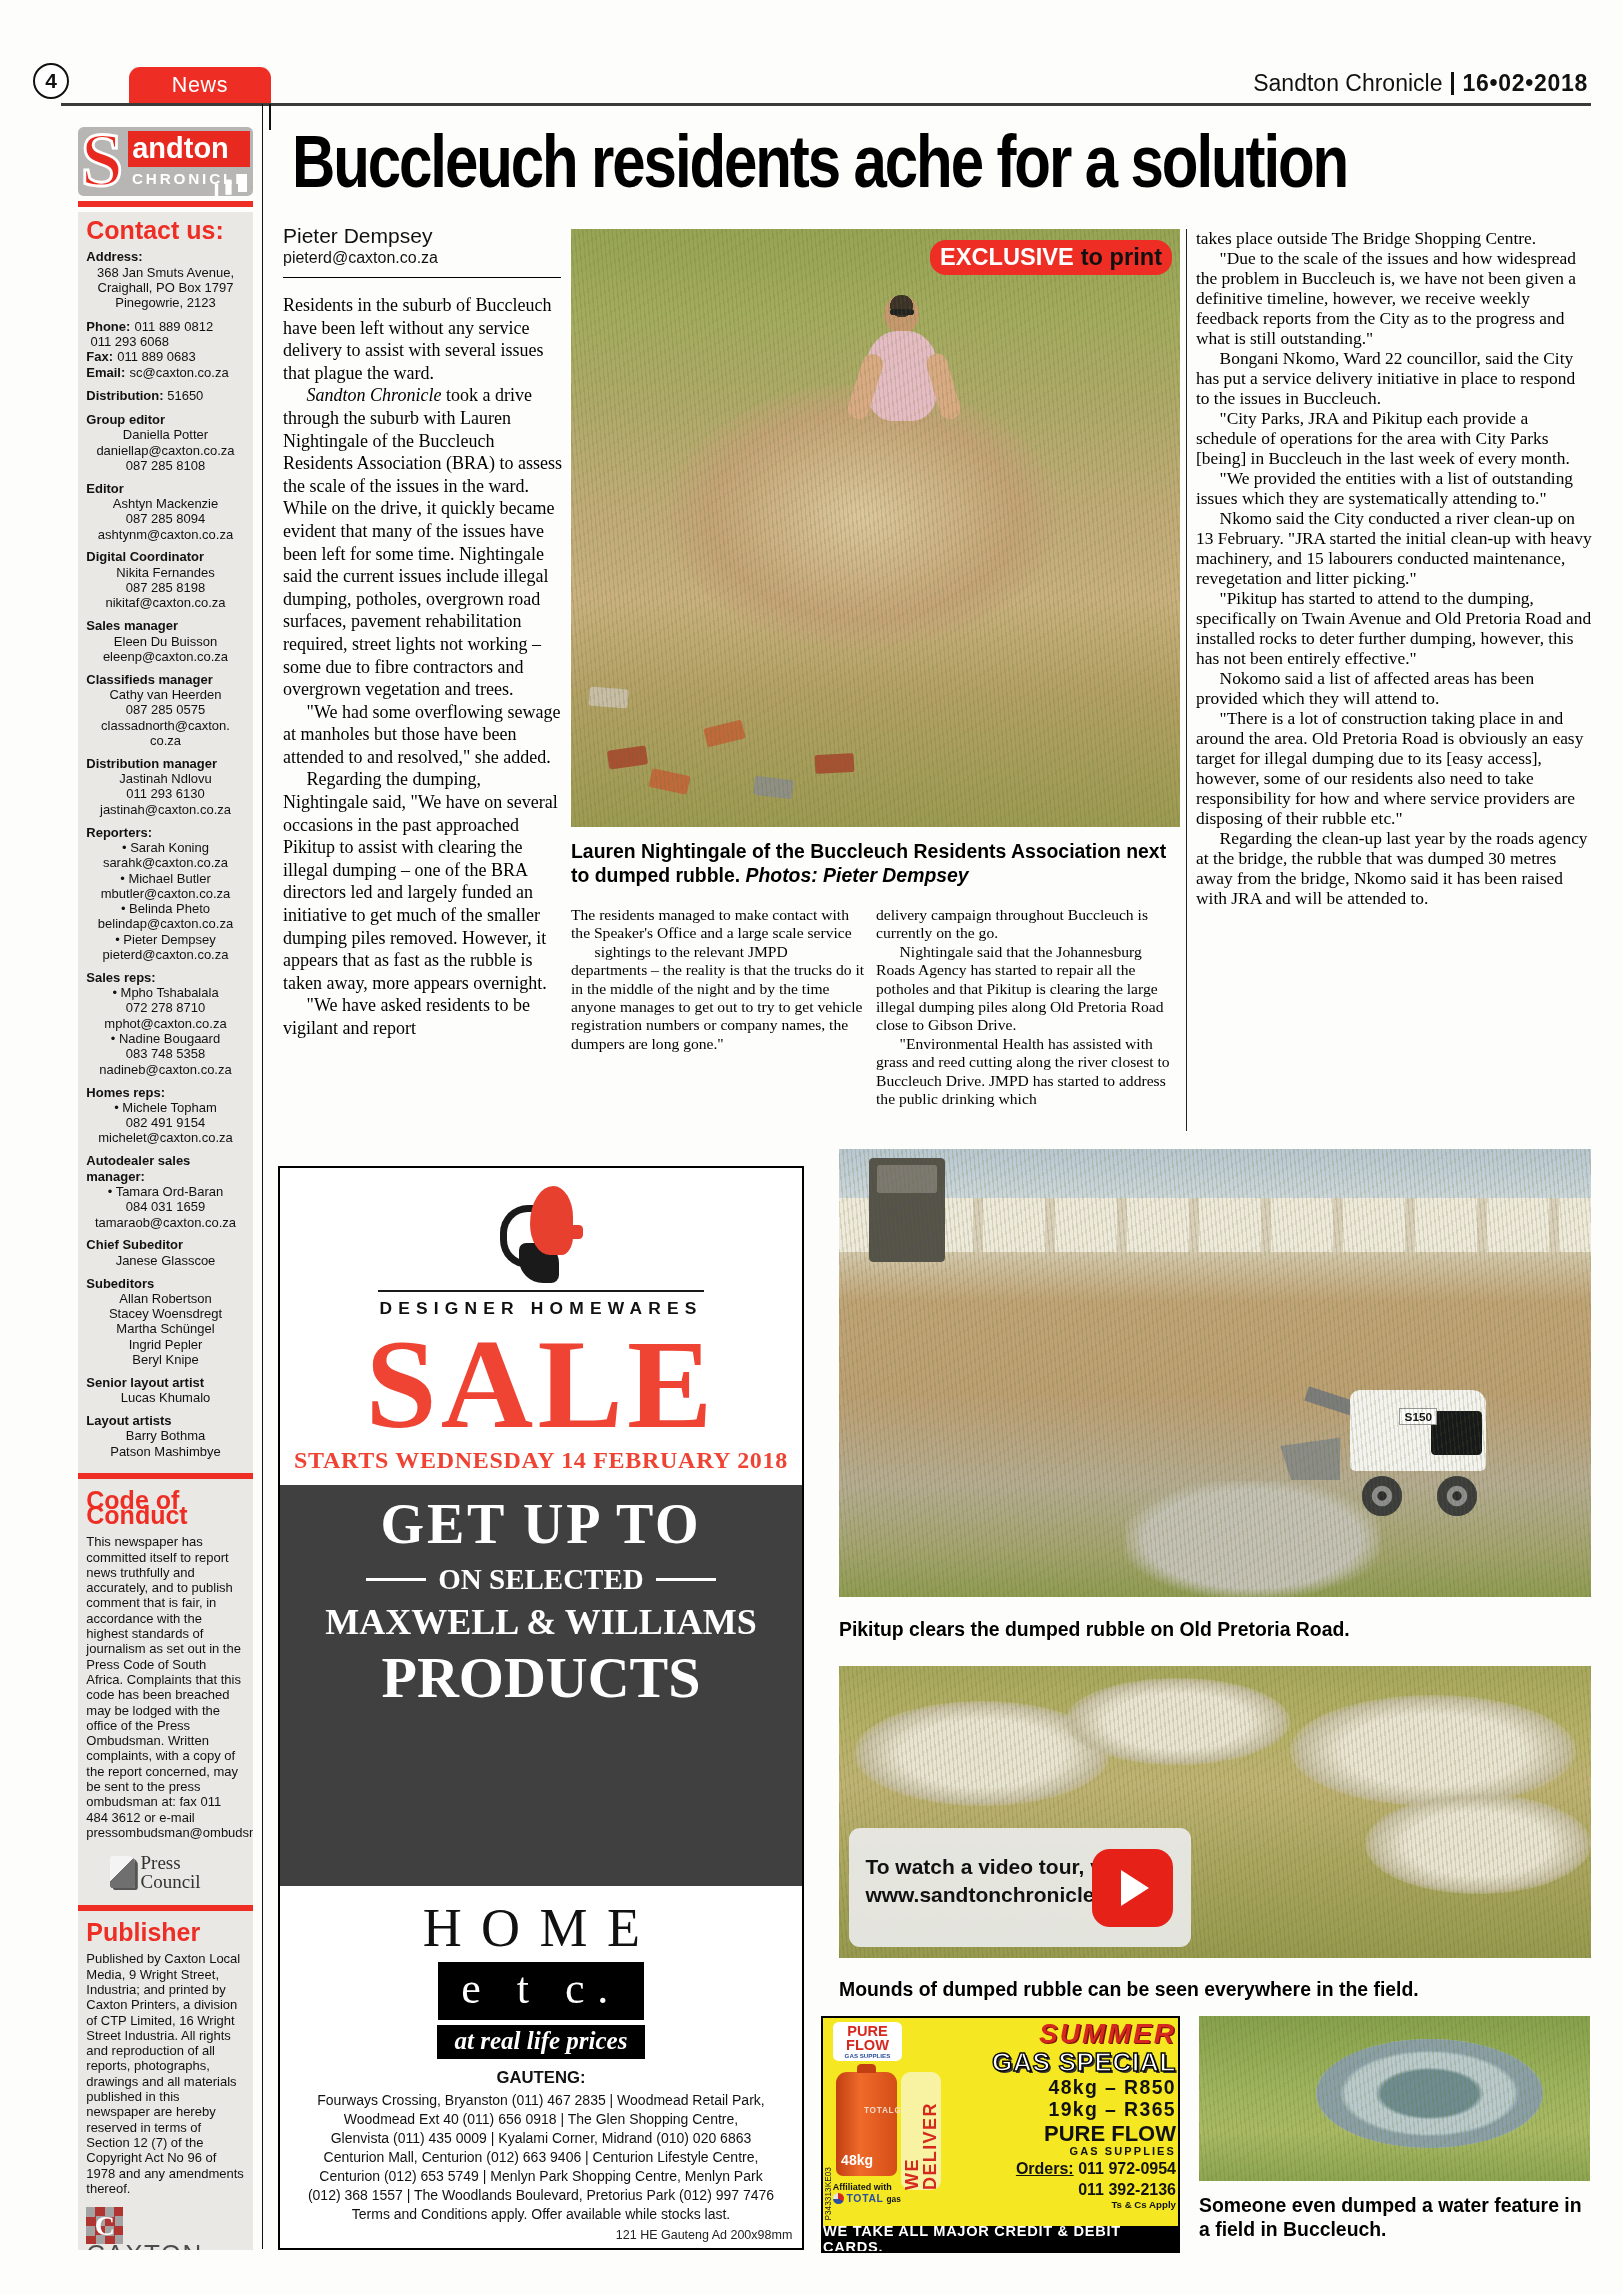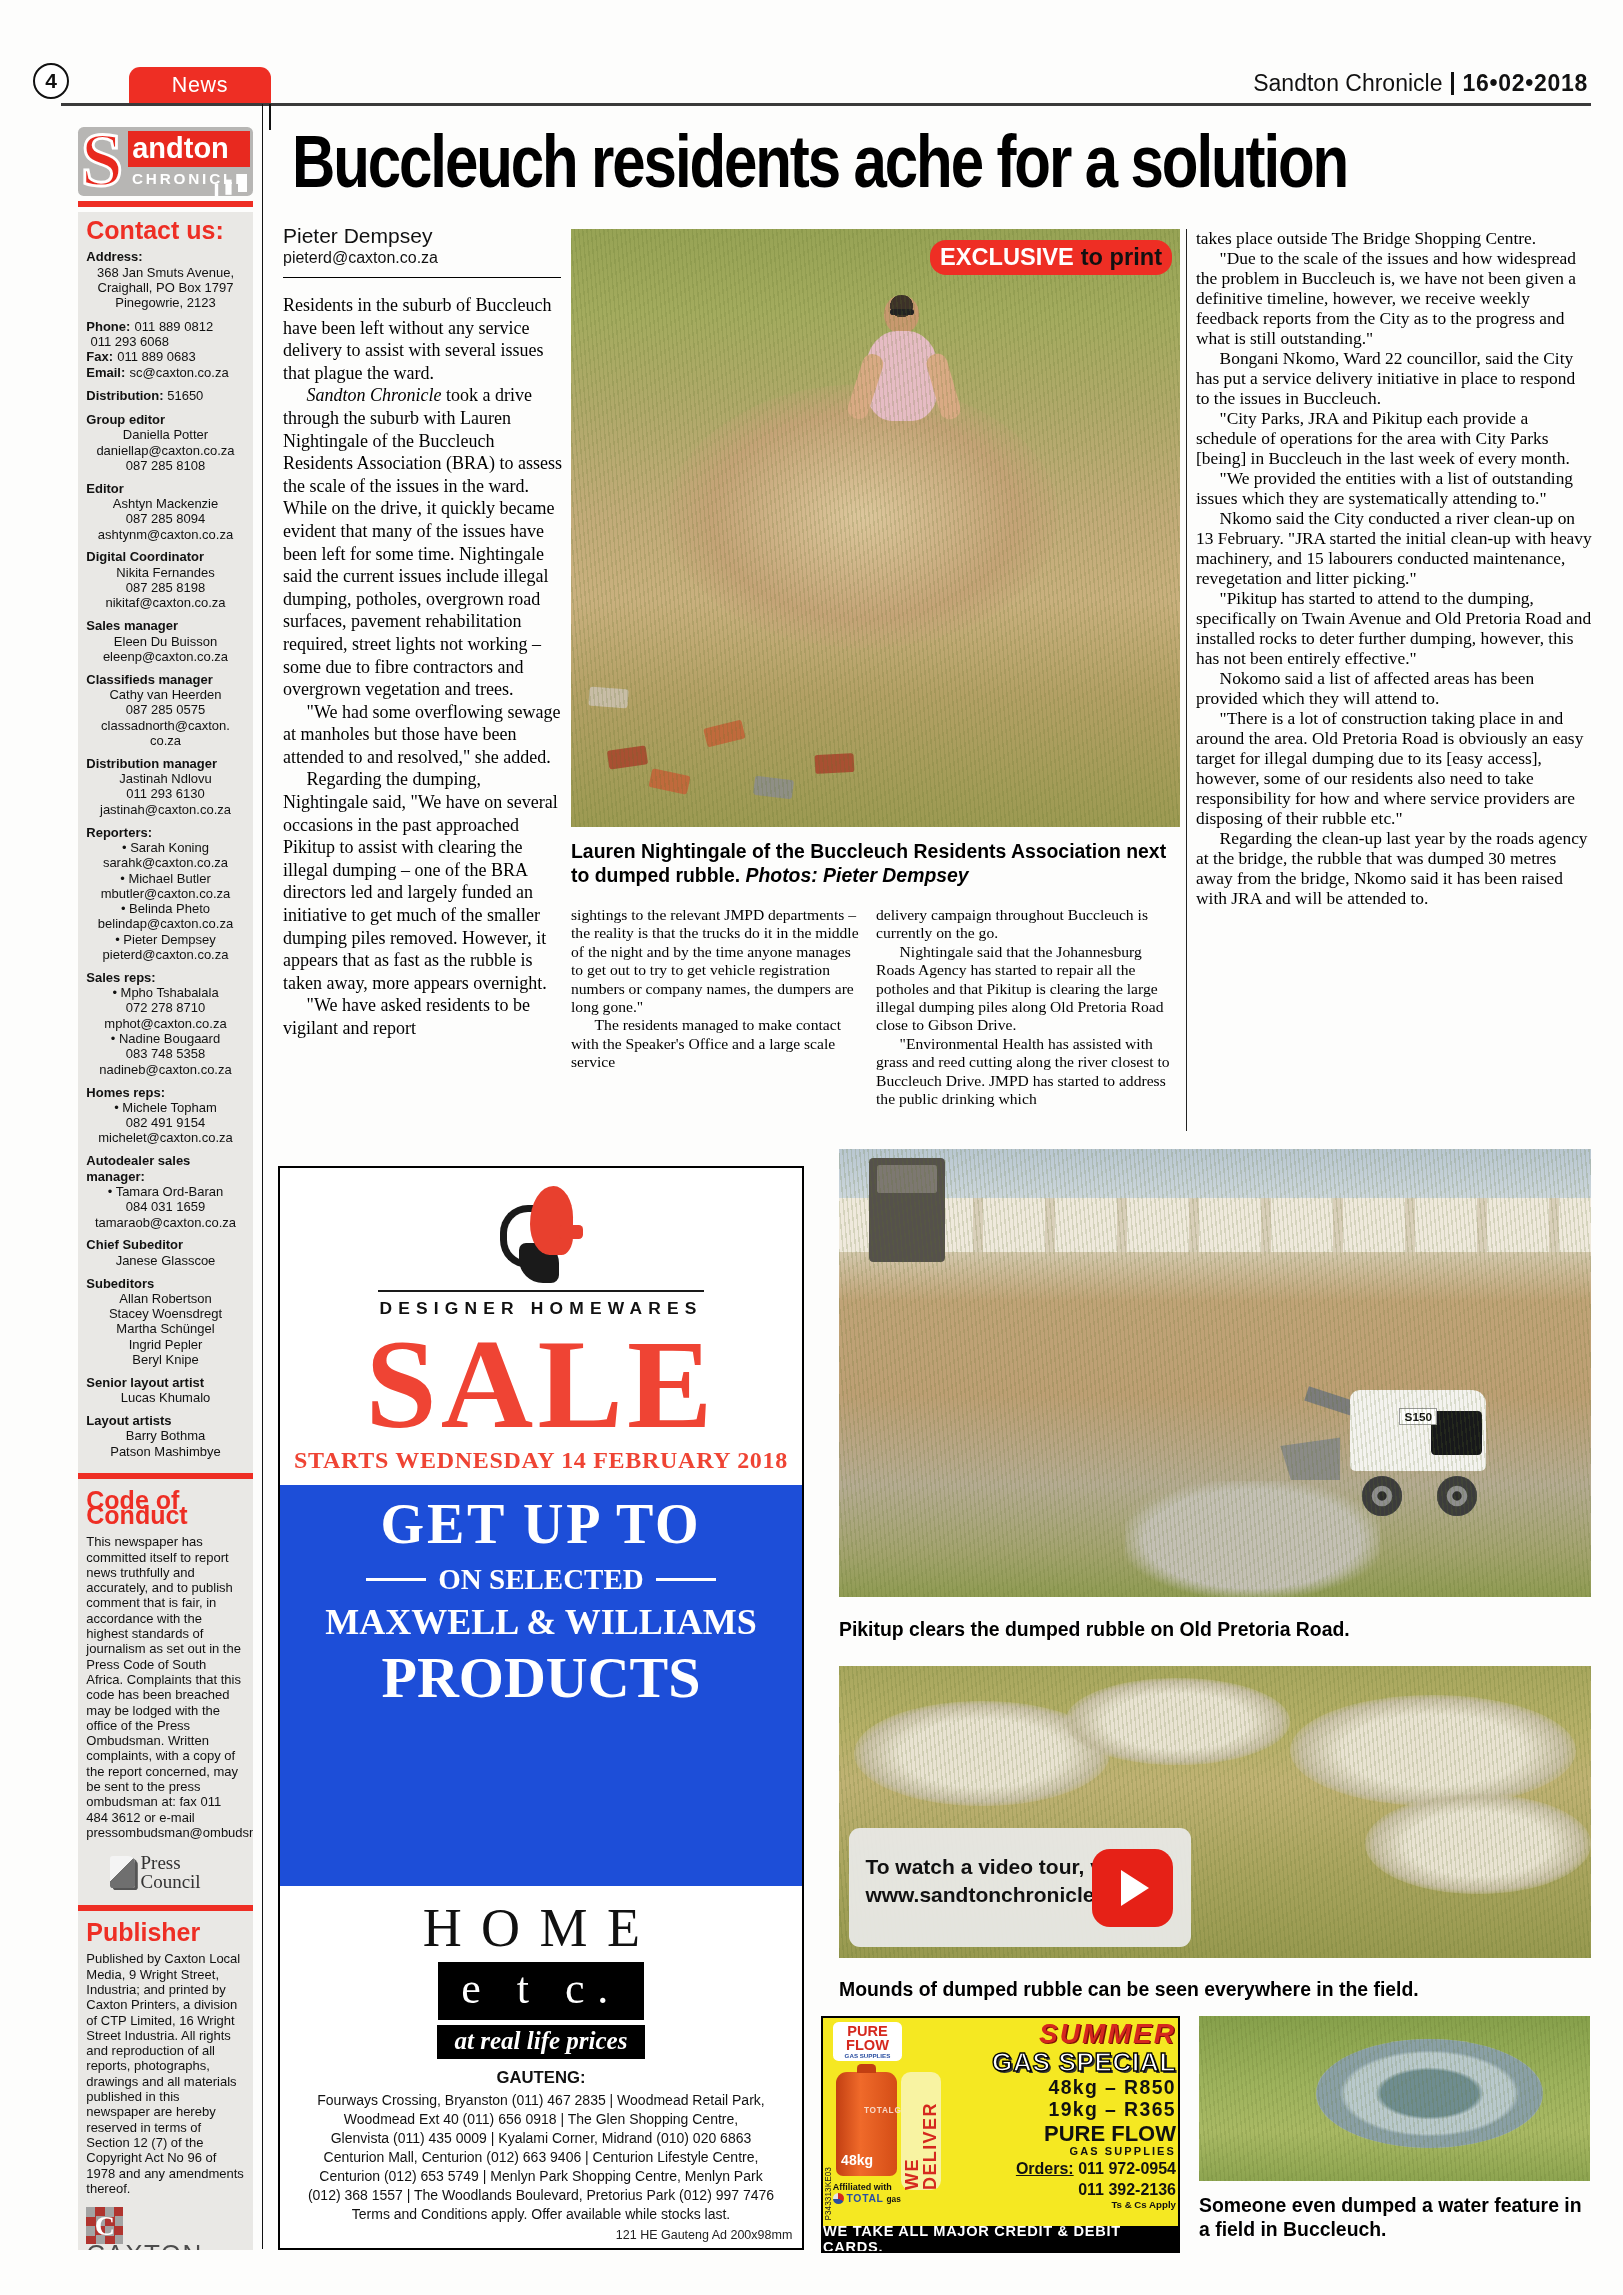--- a/index.html
+++ b/index.html
@@ -145,21 +145,21 @@
   .lion .bodyr{position:absolute;left:30.5px;top:0;width:43px;height:69px;background:#e8402e;border-radius:60% 50% 30% 50%;}
   .lion .paw{position:absolute;right:0;top:39px;width:23.6px;height:14px;background:#e8402e;border-radius:4.2px;}
   .mw-names{display:flex;flex-direction:column;}
   .mw-top{color:#e8402e;font-size:30.5px;font-weight:bold;letter-spacing:10.4px;font-family:"Liberation Sans",sans-serif;}
   .mw-bot{color:#1a1a1a;font-size:30.5px;font-weight:bold;letter-spacing:9px;font-family:"Liberation Sans",sans-serif;display:flex;align-items:center;}
   .mw-bot .amp{font-size:36px;margin-right:4.2px;letter-spacing:0;}
   .mw-rule{width:326px;height:2.1px;background:#1a1a1a;margin:7px 0 5.6px;}
   .mw-tagline{font-size:17.4px;letter-spacing:6.2px;color:#111;font-family:"Liberation Sans",sans-serif;font-weight:bold;}
   .mw-sale{color:#ef4434;font-size:128px;line-height:121px;font-weight:bold;letter-spacing:4.2px;margin-top:5.6px;}
   .mw-starts{color:#ef4434;font-size:24px;font-weight:bold;margin-top:1.4px;letter-spacing:0.7px;}
-  .mw-redbox{width:100%;flex:1;background:#1d4ed8;color:#fff;margin-top:11px;display:flex;
+  .mw-redbox{width:100%;flex:1;background:#404040;color:#fff;margin-top:11px;display:flex;
       flex-direction:column;align-items:center;}
   .mw-getup{font-size:56px;font-weight:bold;margin-top:7px;letter-spacing:2.8px;}
   .mw-fifty-row{display:flex;align-items:flex-start;margin-top:-4.2px;}
   .mw-50{font-size:205px;line-height:174px;font-weight:bold;}
   .mw-pct-col{display:flex;flex-direction:column;align-items:center;margin-top:2.8px;}
   .mw-pct{font-size:104px;line-height:90px;font-weight:bold;}
   .mw-off{font-size:64px;line-height:64px;font-weight:bold;}
   .mw-selrow{display:flex;align-items:center;gap:12.5px;margin-top:7px;}
   .mw-dash{width:60px;height:2.8px;background:#fff;}
   .mw-sel{font-size:29px;font-weight:bold;}
@@ -433,22 +433,22 @@
     <span class="w">EXCLUSIVE</span><span class="k">to print</span>
   </div>
 </div>
 
 <div class="caption" style="left:571px;top:839px;width:604px;">
   <span>Lauren Nightingale of the Buccleuch Residents Association next to dumped rubble. </span><i>Photos: Pieter Dempsey</i>
 </div>
 
 <div class="col col2">
 
-<p>sightings to the relevant JMPD departments – the reality is that the trucks do it in the middle of the night and by the time anyone manages to get out to try to get vehicle registration numbers or company names, the dumpers are long gone."</p>
-    <p>The residents managed to make contact with the Speaker's Office and a large scale service</p>
+<p>The residents managed to make contact with the Speaker's Office and a large scale service</p>
+    <p>sightings to the relevant JMPD departments – the reality is that the trucks do it in the middle of the night and by the time anyone manages to get out to try to get vehicle registration numbers or company names, the dumpers are long gone."</p>
   </div>
 <div class="col col3">
 
 <p>delivery campaign throughout Buccleuch is currently on the go.</p>
     <p>Nightingale said that the Johannesburg Roads Agency has started to repair all the potholes and that Pikitup is clearing the large illegal dumping piles along Old Pretoria Road close to Gibson Drive.</p>
     <p>"Environmental Health has assisted with grass and reed cutting along the river closest to Buccleuch Drive. JMPD has started to address the public drinking which</p>
   </div>
 <div class="article-vrule"></div>
 <div class="col col4">
 

